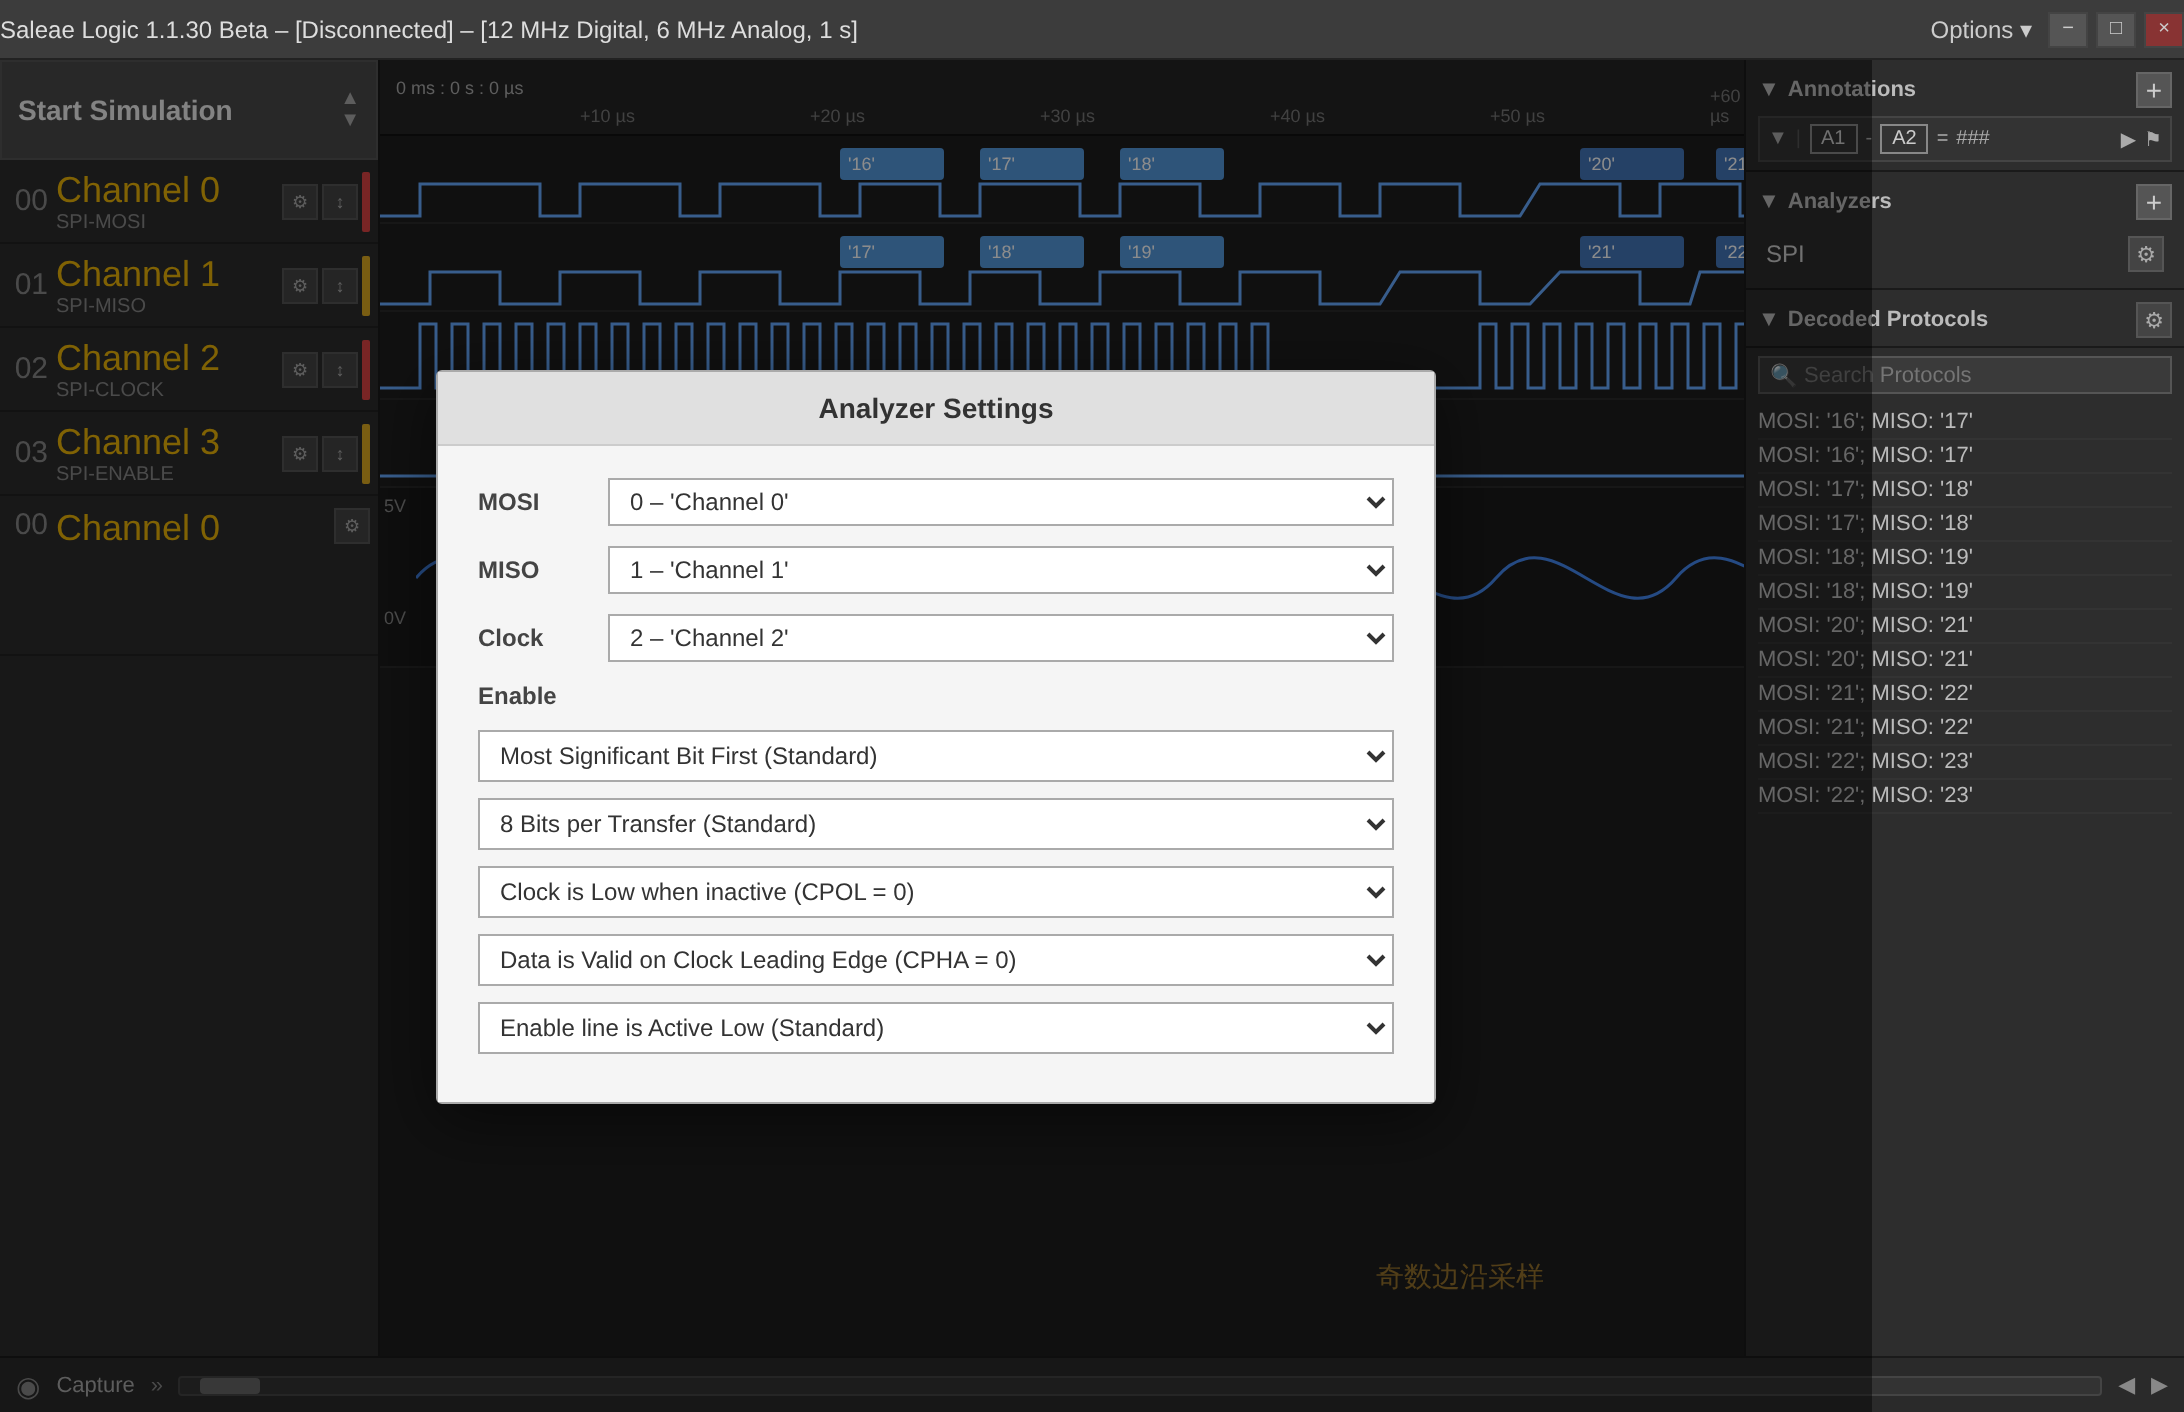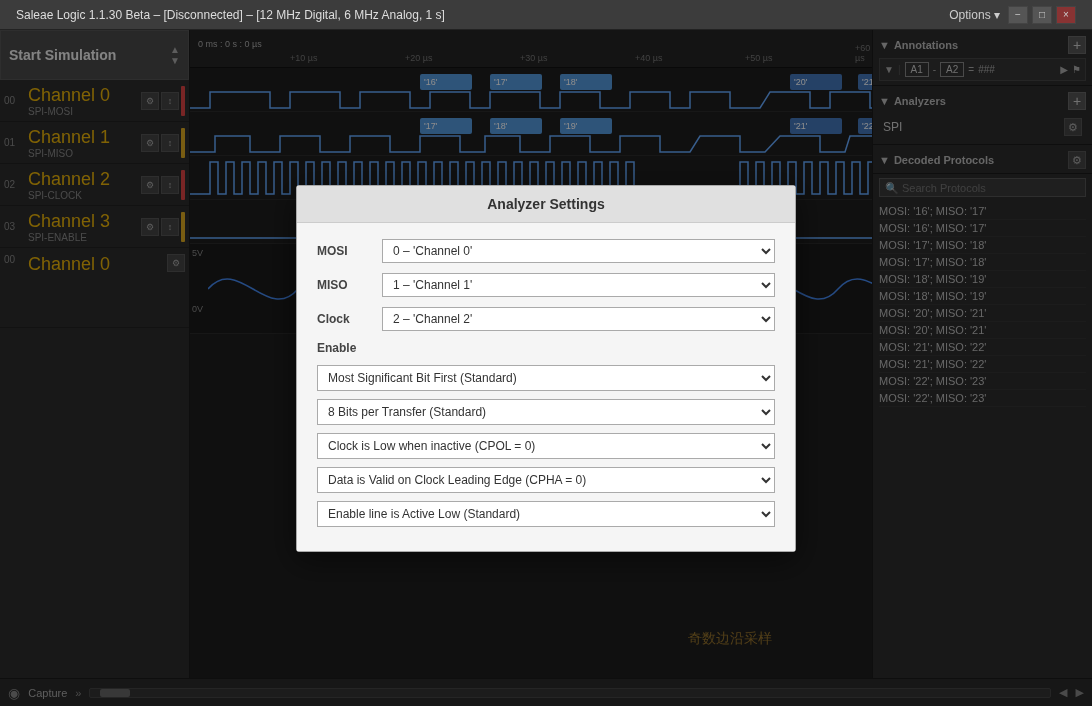--- a/index.html
+++ b/index.html
@@ -5,21 +5,21 @@
     * { box-sizing: border-box; margin: 0; padding: 0; }
     body { font-family: 'Segoe UI', Arial, sans-serif; font-size: 12px; background: #2b2b2b; color: #ccc; width: 1092px; height: 706px; overflow: hidden; }
 
     
     #titlebar {
       background: #3c3c3c;
       height: 30px;
       display: flex;
       align-items: center;
       justify-content: space-between;
-      padding: 0 16px;
+      padding: 0 0;
       border-bottom: 1px solid #222;
       color: #ddd;
       font-size: 12px;
     }
     #titlebar-controls { display: flex; gap: 4px; }
     .titlebar-btn {
       width: 20px; height: 18px; background: #555; border: 1px solid #444;
       display: flex; align-items: center; justify-content: center;
       cursor: pointer; color: #ccc; font-size: 10px;
     }
@@ -64,23 +64,23 @@
     .channel-row {
       display: flex;
       align-items: center;
       height: 42px;
       border-bottom: 1px solid #222;
       padding: 0 4px;
       background: #2d2d2d;
     }
     .channel-num {
       width: 20px;
-      font-size: 10px;
+      font-size: 15px;
       color: #888;
-      text-align: left;
+      text-align: right;
     }
     .channel-info {
       flex: 1;
       padding-left: 4px;
     }
     .channel-name { font-size: 18px; color: #eab308; }
     .channel-label { font-size: 10px; color: #888; }
     .channel-controls { display: flex; gap: 2px; }
     .ch-btn {
       width: 18px; height: 18px; background: #444; border: 1px solid #555;
@@ -288,21 +288,21 @@
       gap: 4px;
       cursor: pointer;
       color: #aaa;
     }
 
     
     #modal-overlay {
       position: fixed;
       top: 30px;
       left: 0;
-      width: 1092px;
+      width: 936px;
       height: 676px;
       background: rgba(0,0,0,0.45);
       display: flex;
       align-items: center;
       justify-content: center;
       z-index: 100;
     }
 
     
     #analyzer-dialog {

